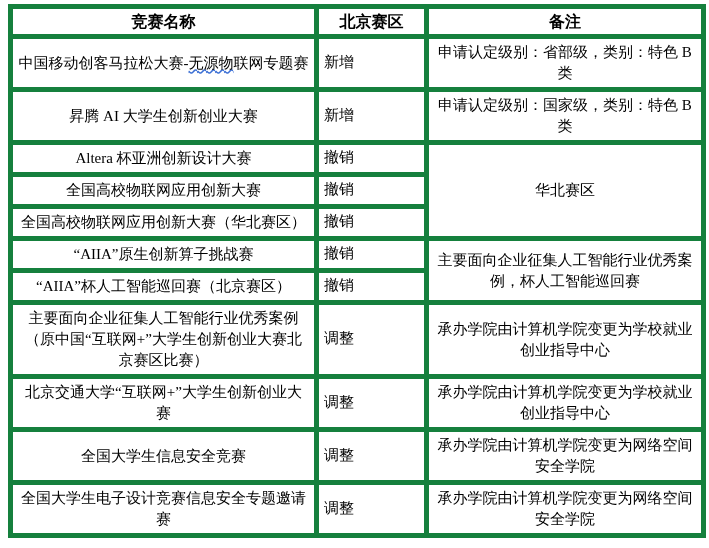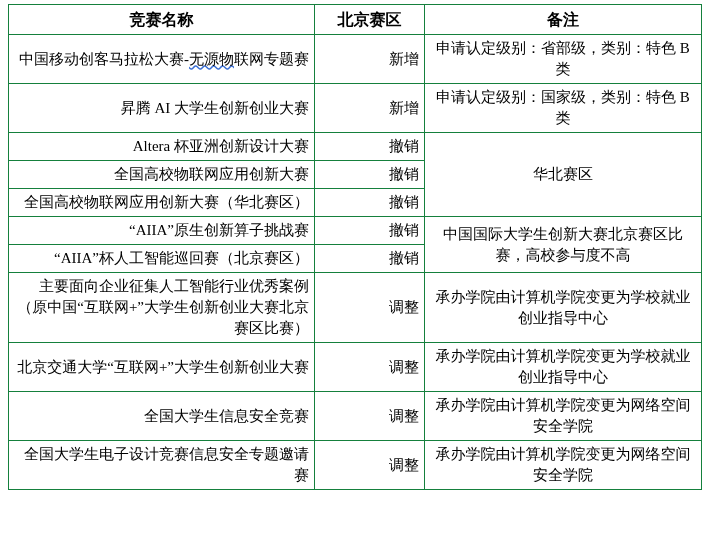--- a/index.html
+++ b/index.html
@@ -26,39 +26,40 @@
     margin-left: 8px;
     margin-top: 4px;
     table-layout: fixed;
   }
   table.comp-table col.c1 { width: 306px; }
   table.comp-table col.c2 { width: 110px; }
   table.comp-table col.c3 { width: 277px; }
 
   table.comp-table th,
   table.comp-table td {
-    border: 1px solid #15803d;
+    border: 5px solid #15803d;
     vertical-align: middle;
     font-size: 15px;
     line-height: 21px;
     padding: 3px 5px;
     box-sizing: border-box;
   }
   table.comp-table th {
     text-align: center;
     font-weight: bold;
     font-size: 16px;
     height: 30px;
     padding: 2px 4px;
   }
   td.name-cell {
-    text-align: right;
+    text-align: center;
   }
   td.type-cell {
-    text-align: right;
+    text-align: left;
+    font-family: Liberation Mono, monospace;
   }
   td.remark-cell {
     text-align: center;
   }
   .underline-wavy {
     text-decoration: underline;
     text-decoration-style: wavy;
     text-decoration-color: #3b6fd4;
   }
 </style>
@@ -99,21 +100,21 @@
           <td class="name-cell">全国高校物联网应用创新大赛</td>
           <td class="type-cell">撤销</td>
         </tr>
         <tr>
           <td class="name-cell">全国高校物联网应用创新大赛（华北赛区）</td>
           <td class="type-cell">撤销</td>
         </tr>
         <tr>
           <td class="name-cell">“AIIA”原生创新算子挑战赛</td>
           <td class="type-cell">撤销</td>
-          <td class="remark-cell" rowspan="2">中国国际大学生创新大赛北京赛区比赛，高校参与度不高</td>
+          <td class="remark-cell" rowspan="2">主要面向企业征集人工智能行业优秀案例，杯人工智能巡回赛</td>
         </tr>
         <tr>
           <td class="name-cell">“AIIA”杯人工智能巡回赛（北京赛区）</td>
           <td class="type-cell">撤销</td>
         </tr>
         <tr>
           <td class="name-cell">主要面向企业征集人工智能行业优秀案例（原中国“互联网+”大学生创新创业大赛北京赛区比赛）</td>
           <td class="type-cell">调整</td>
           <td class="remark-cell">承办学院由计算机学院变更为学校就业创业指导中心</td>
         </tr>

